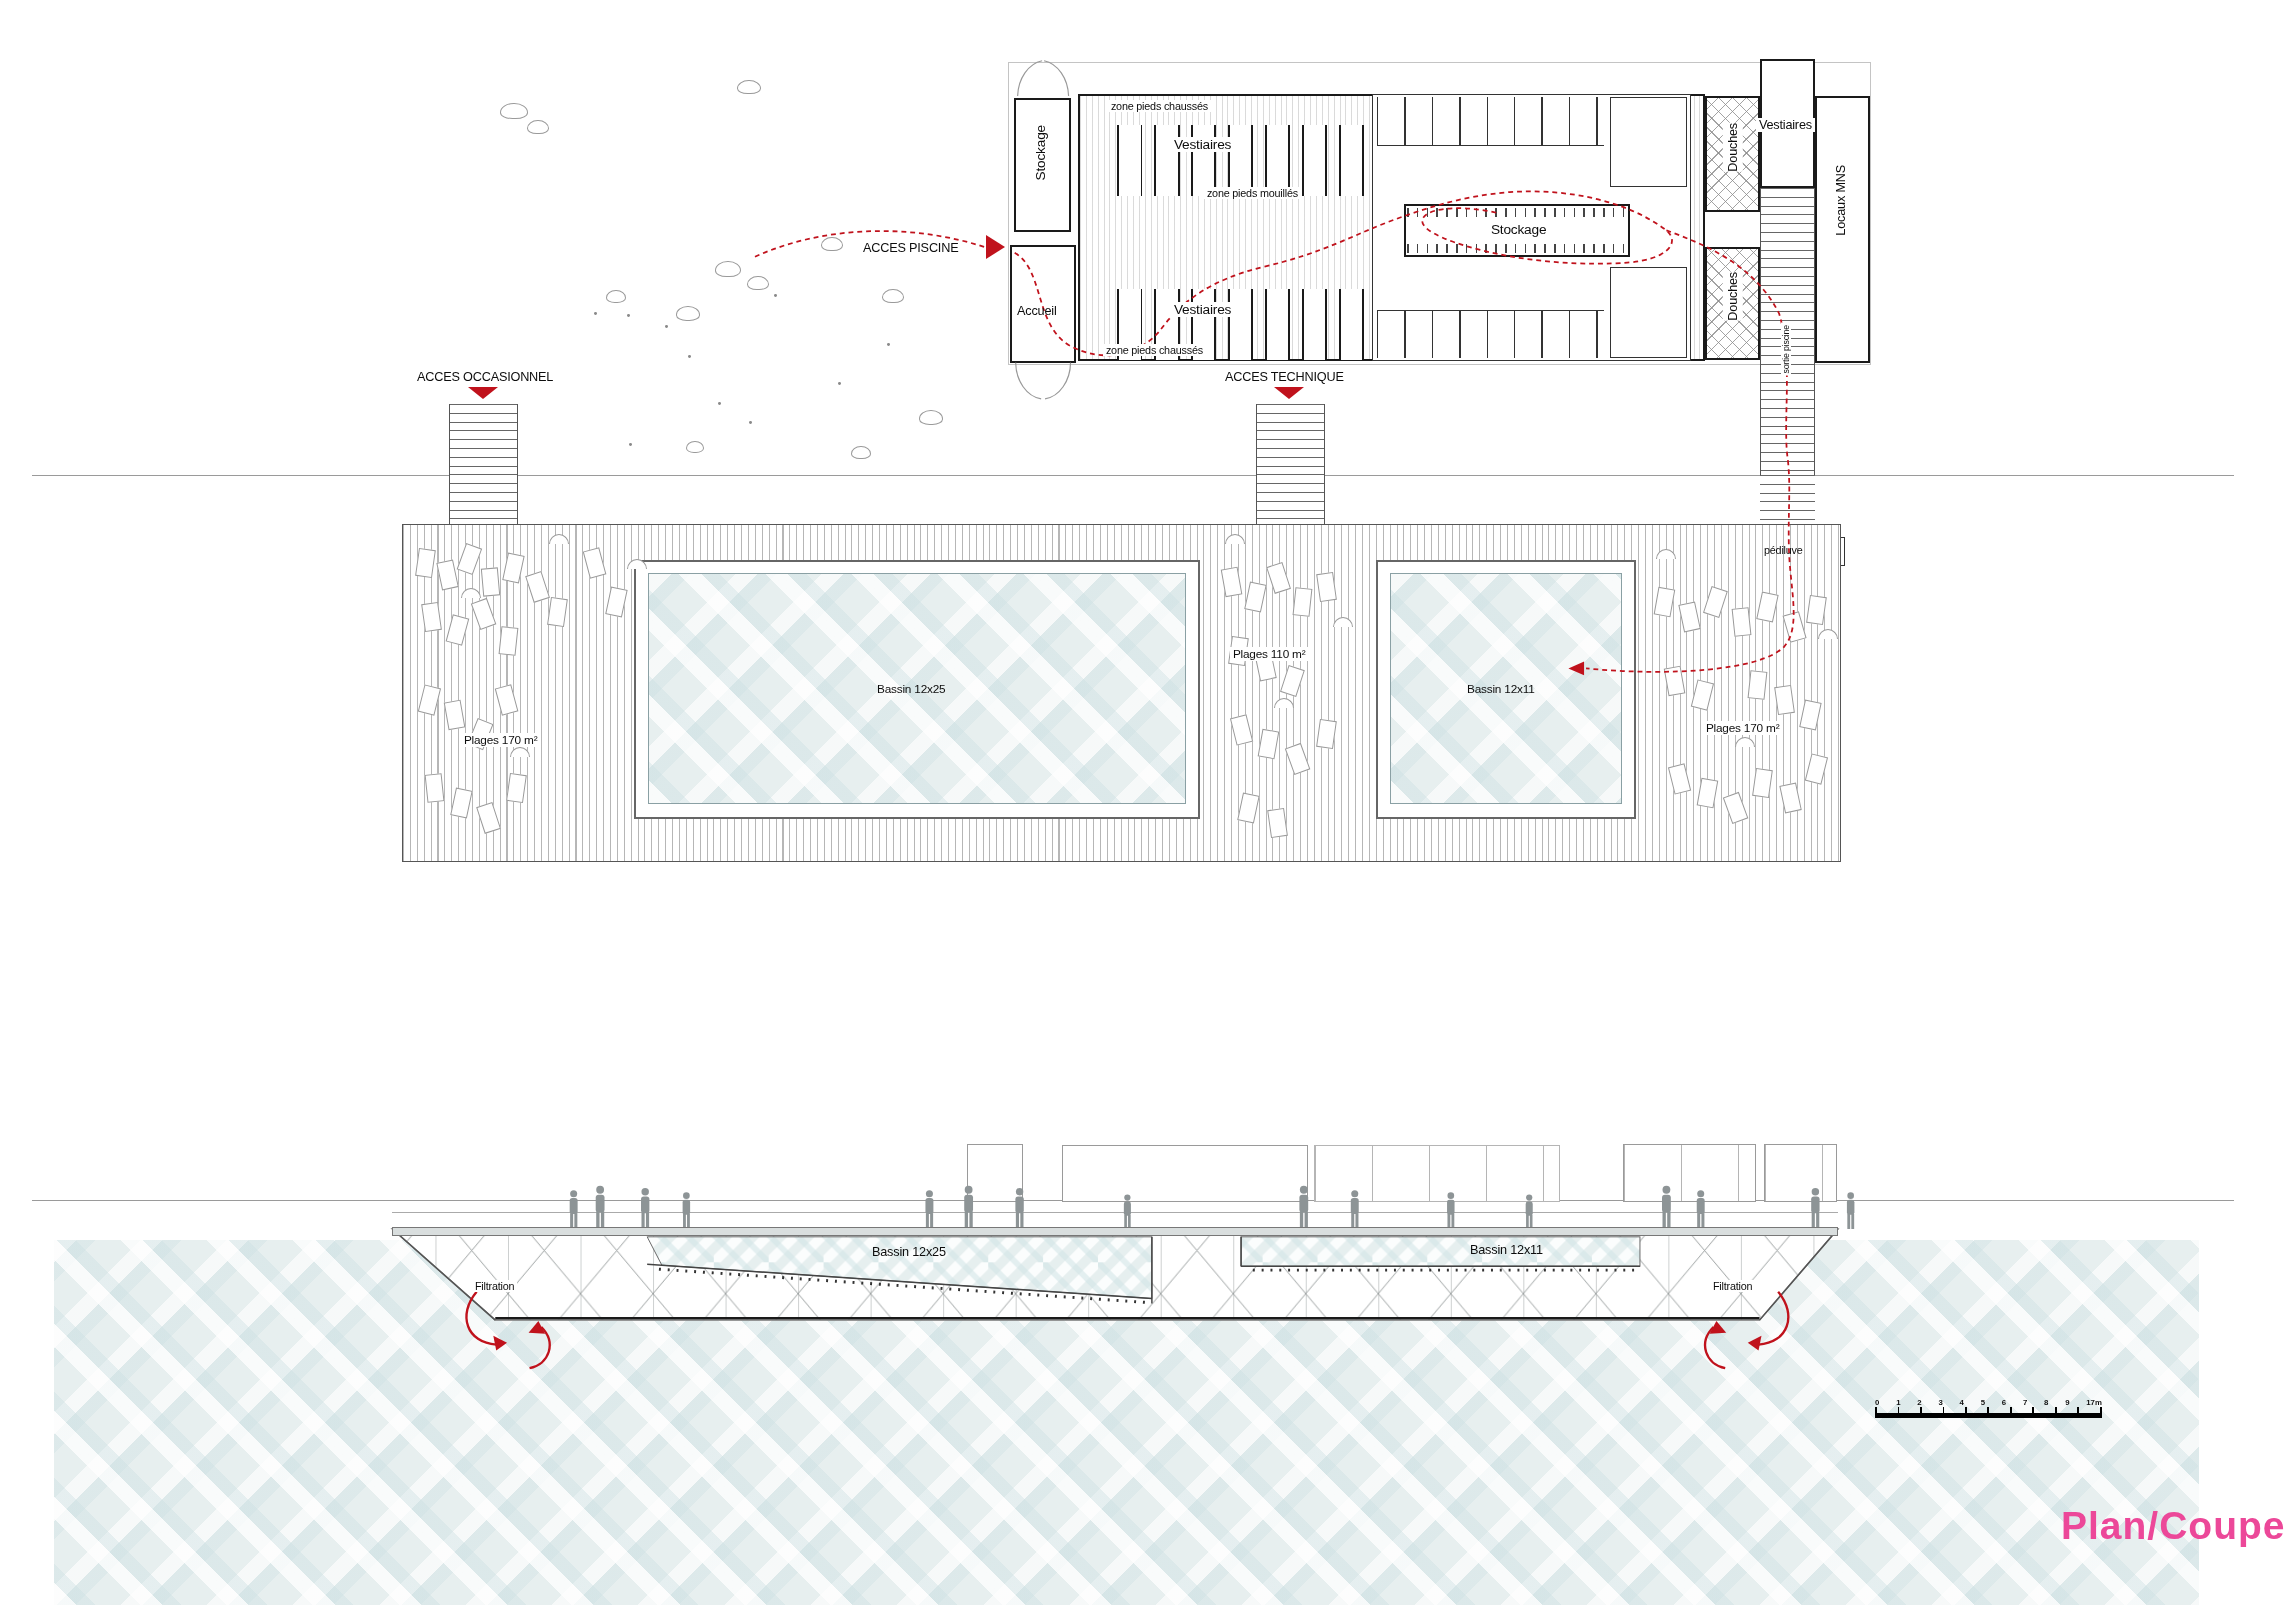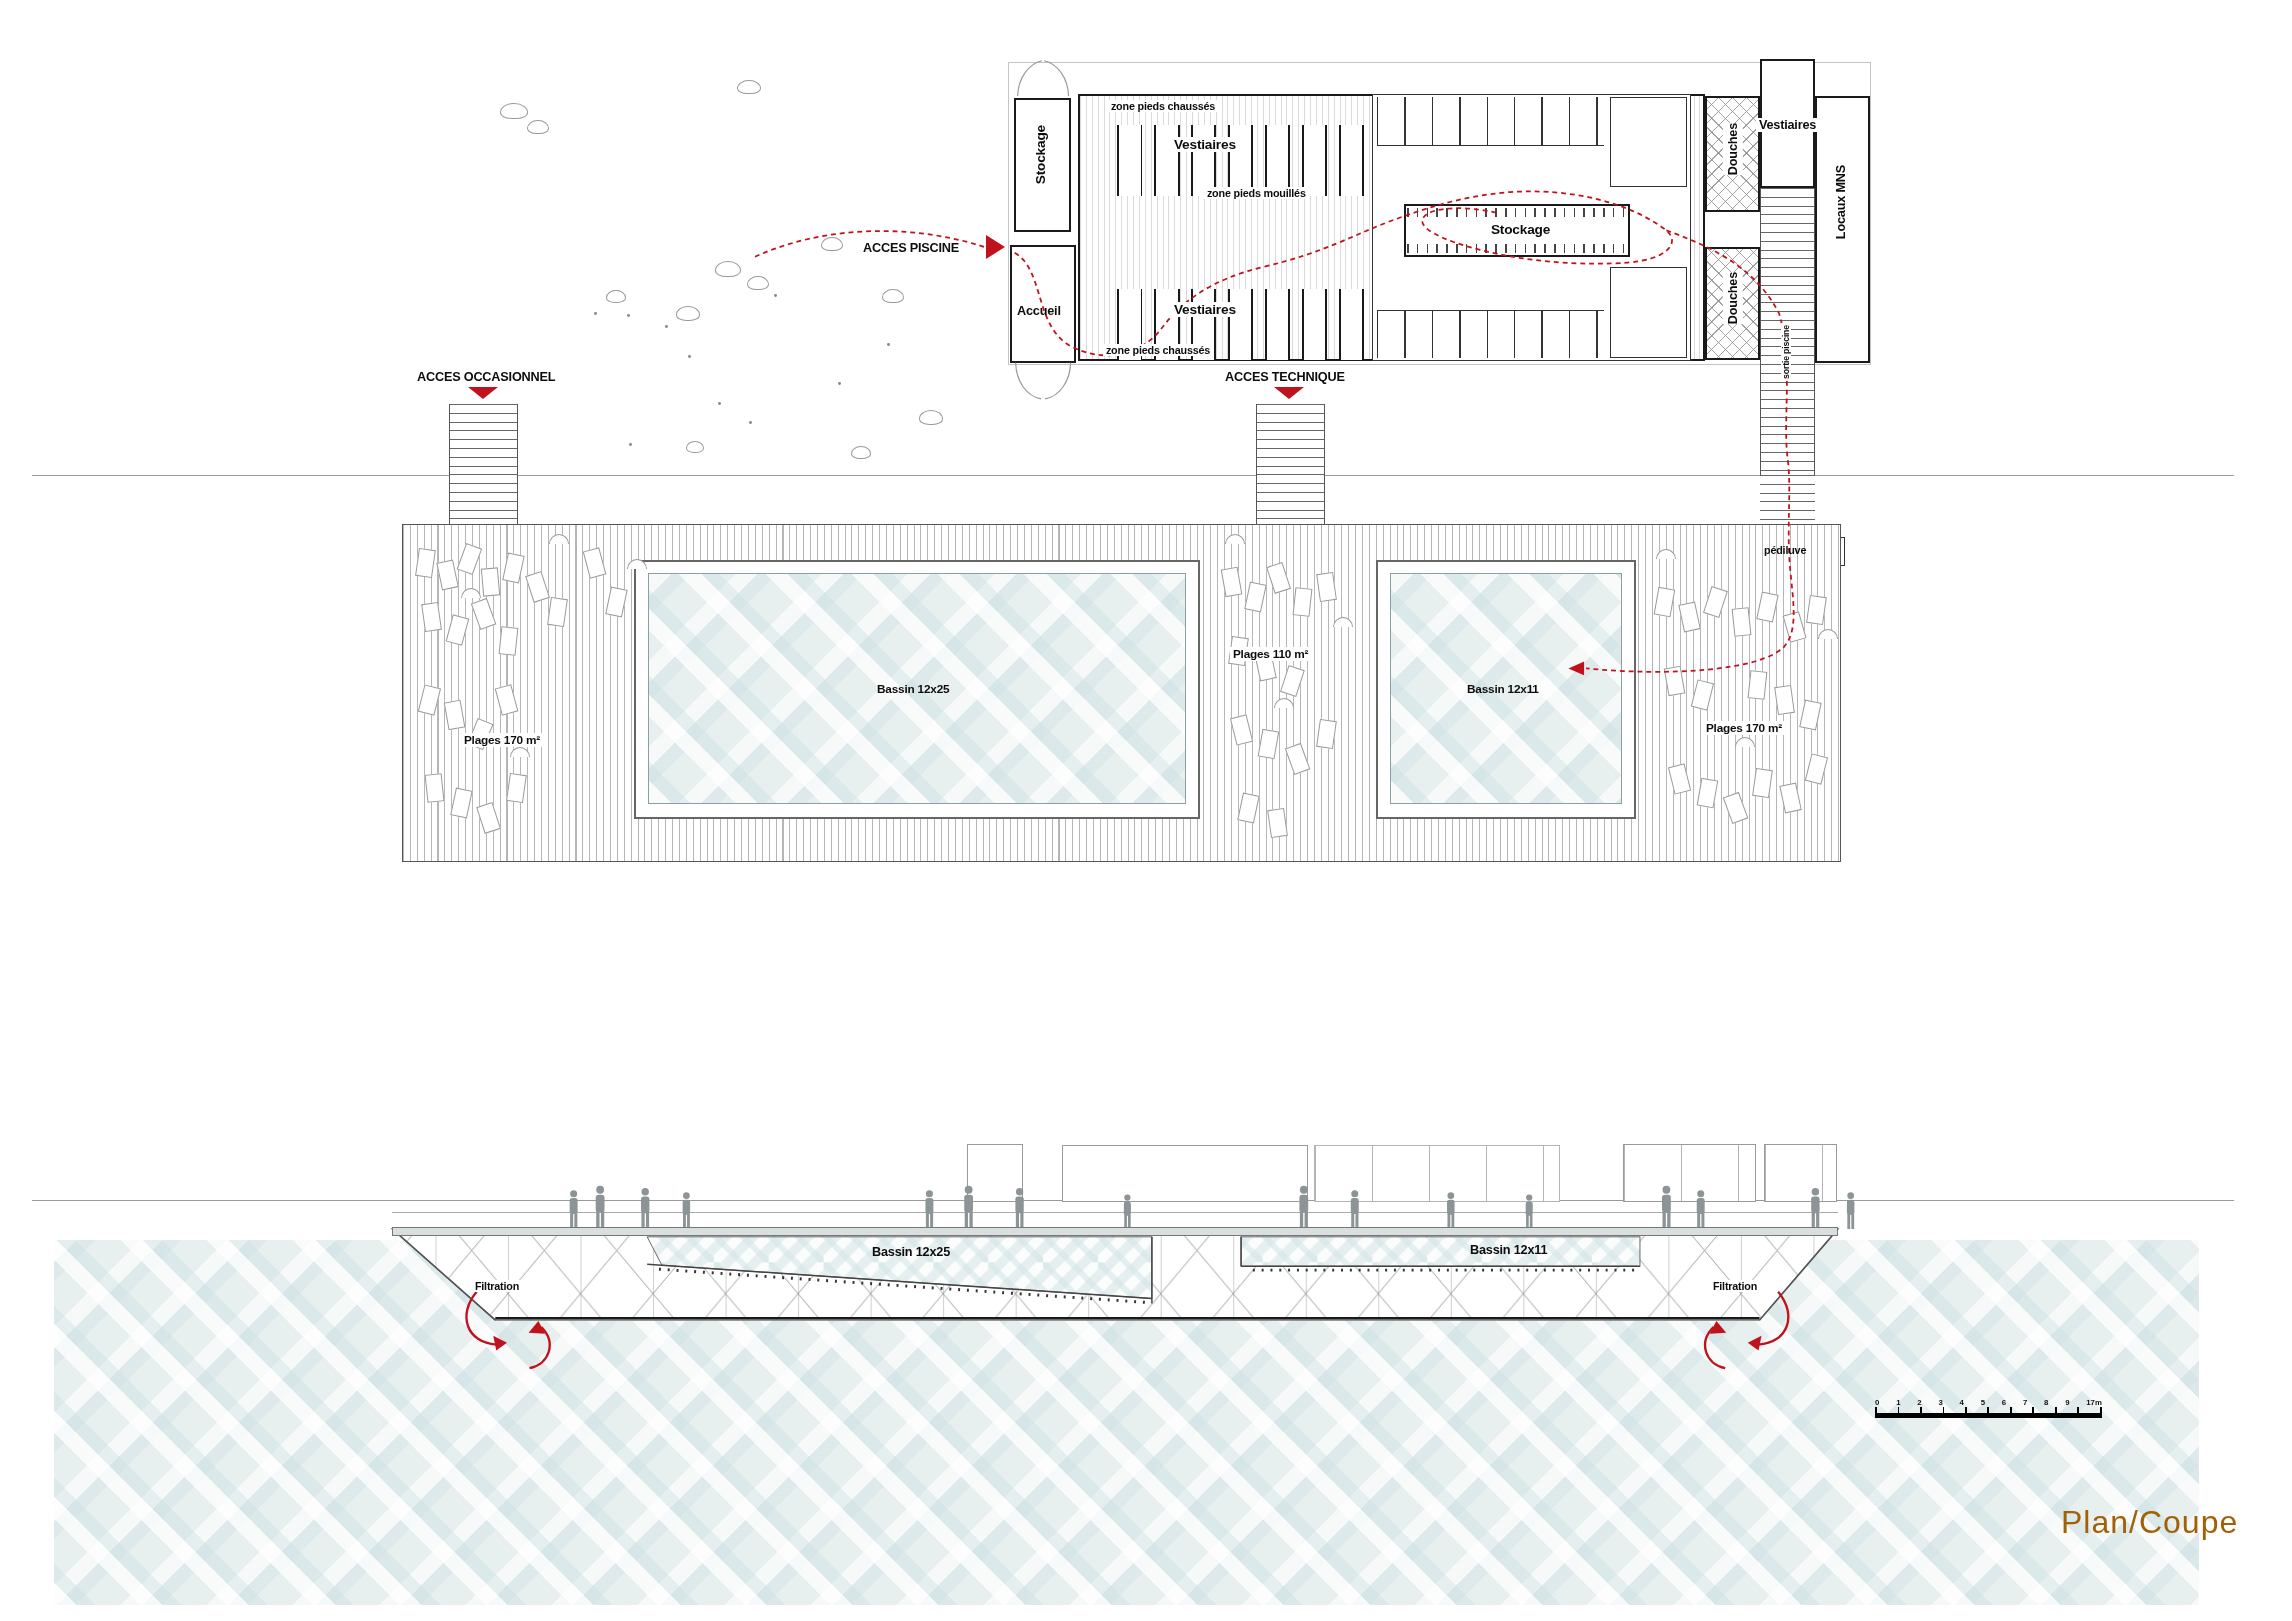--- a/index.html
+++ b/index.html
@@ -1,19 +1,19 @@
 <!DOCTYPE html>
 <html><head>
 <meta charset="utf-8">
 <style>
   html,body{margin:0;padding:0;background:#ffffff;}
   #page{position:relative;width:2293px;height:1621px;background:#ffffff;overflow:hidden;
         font-family:"Liberation Sans","DejaVu Sans",sans-serif;}
   .abs{position:absolute;box-sizing:border-box;}
-  .lbl{position:absolute;box-sizing:border-box;font-weight:bold;color:#0d0d0d;white-space:nowrap;z-index:8;letter-spacing:-0.2px;}
+  .lbl{position:absolute;box-sizing:border-box;font-weight:normal;color:#0d0d0d;white-space:nowrap;z-index:8;letter-spacing:-0.2px;}
   .bgw{background:#ffffff;padding:0 2.9px;}
   .vlbl{writing-mode:vertical-rl;transform:rotate(180deg);}
   
   .hline{position:absolute;height:1px;background:#9a9a9a;}
   .wall{border:2px solid #1a1a1a;background:#ffffff;}
   .wall-thin{border:1.5px solid #333;background:#ffffff;}
   
   .water{background-color:#e7efef;
     background-image:
       repeating-linear-gradient(45deg, rgba(255,255,255,.75) 0 15.7px, rgba(203,223,226,.40) 15.7px 29px, rgba(255,255,255,0) 29px 61px),
@@ -31,21 +31,21 @@
   
   .tri-down{position:absolute;width:0;height:0;border-left:15.7px solid transparent;border-right:15.7px solid transparent;border-top:12.7px solid #c0121c;z-index:9;}
   .tri-right{position:absolute;width:0;height:0;border-top:12.7px solid transparent;border-bottom:12.7px solid transparent;border-left:19.6px solid #c0121c;z-index:9;}
   
   .lounger{position:absolute;width:14.7px;height:25.5px;border:1px solid #9a9a9a;background:#fff;z-index:4;}
   .parasol{position:absolute;width:17.6px;height:8.8px;border:1px solid #9a9a9a;border-bottom:none;border-radius:17.6px 17.6px 0 0;background:#fff;z-index:4;}
   .bush{position:absolute;border:1px solid #9a9a9a;background:#fff;border-radius:50% 50% 45% 45%/60% 60% 40% 40%;z-index:3;}
   .dot{position:absolute;width:2.9px;height:2.9px;border-radius:50%;background:#8a8a8a;z-index:3;}
   .greybox{position:absolute;border:1.5px solid #9a9a9a;background:#fff;}
   .mullions{background-image:repeating-linear-gradient(90deg,#b5b5b5 0 1px,transparent 1px 57px);}
-  #title{position:absolute;color:#a16207;font-size:32px;font-weight:400;letter-spacing:1px;z-index:9;}
+  #title{position:absolute;color:#ec4899;font-size:39px;font-weight:700;letter-spacing:1px;z-index:9;}
   .sb-num{font-size:7.8px;font-weight:bold;color:#111;}
   svg{position:absolute;left:0;top:0;z-index:5;pointer-events:none;}
 </style>
 </head>
 <body>
 
 <div id="page">
 
   <div class="hline" style="left:32px;top:475px;width:2202px;"></div>
   <div class="hline" style="left:32px;top:1200px;width:2202px;"></div>

